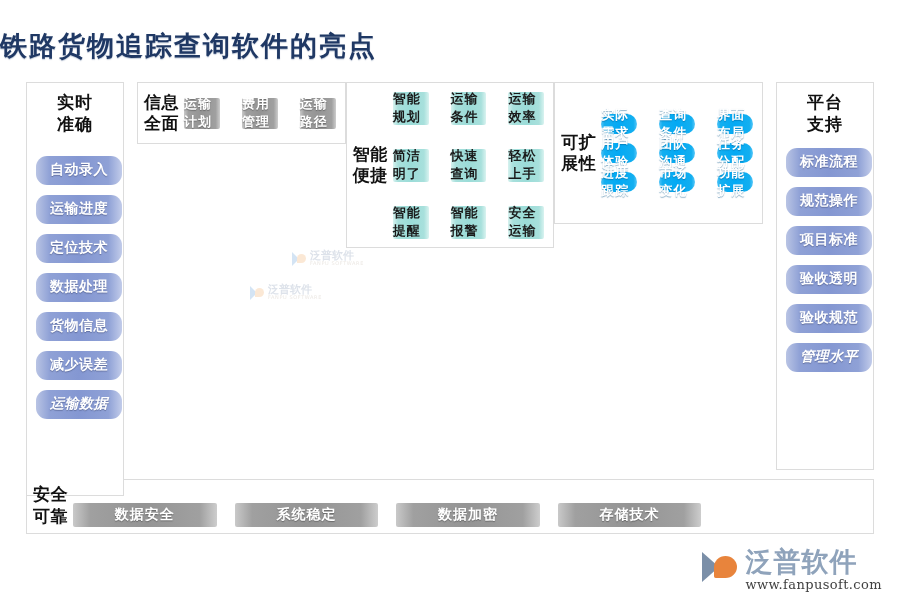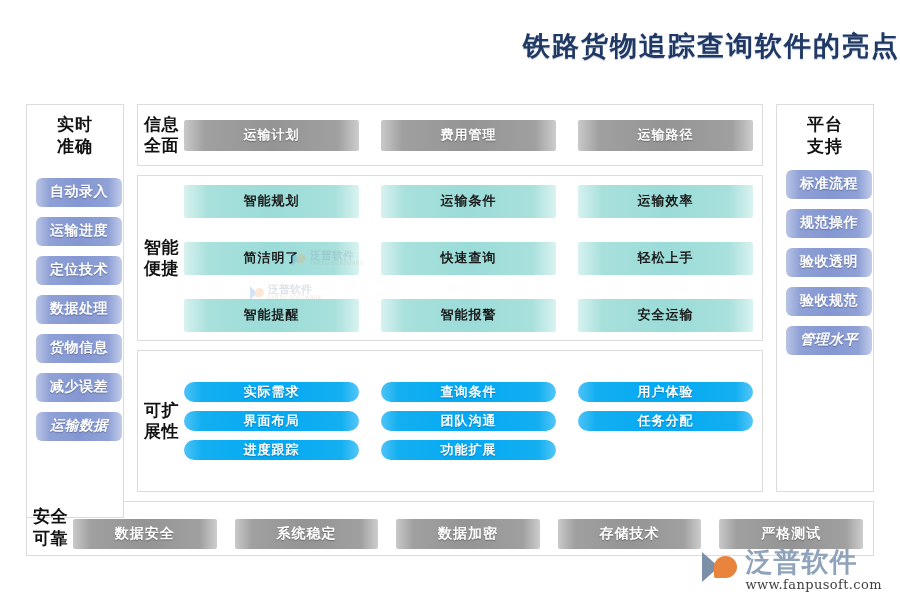--- a/index.html
+++ b/index.html
@@ -8,35 +8,35 @@
     width: 900px;
     height: 600px;
     background: #ffffff;
     font-family: "DejaVu Serif", "Liberation Serif", serif;
     overflow: hidden;
     position: relative;
   }
 
   
   .page-title {
-    text-align: right;
+    text-align: left;
     font-size: 27px;
     font-weight: bold;
     color: #1f3864;
     letter-spacing: 2px;
     padding-top: 28px;
     font-family: "DejaVu Serif", "Liberation Serif", serif;
     text-shadow: 0 1px 1px rgba(120,140,170,0.45);
   }
 
   
   .board {
     position: absolute;
     left: 26px;
-    top: 104px;
+    top: 82px;
     width: 848px;
     height: 452px;
   }
 
   .top-area {
     display: flex;
     align-items: flex-start;
     height: 388px;
   }
 
@@ -62,42 +62,42 @@
     letter-spacing: 1px;
     font-family: "DejaVu Serif", "Liberation Serif", serif;
   }
   .side-col.left  .side-head { margin-bottom: 20px; }
   .side-col.right .side-head { margin-bottom: 12px; }
 
   .side-chip {
     width: 86px;
     height: 29px;
     margin-bottom: 10px;
-    border-radius: 6px;
+    border-radius: 11px;
     color: #ffffff;
     font-size: 14px;
     font-weight: bold;
     letter-spacing: 0.5px;
     display: flex;
     align-items: center;
     justify-content: center;
     background: linear-gradient(to right,
         #b9c4e4 0%, #8fa1d6 16%, #8497d2 50%, #8fa1d6 84%, #c2ccea 100%);
     text-shadow: 0 1px 1px rgba(60,70,110,0.5);
     font-family: "DejaVu Serif", "Liberation Serif", serif;
     margin-left: 8px;
   }
   .side-chip:last-child { margin-bottom: 0; font-style: italic; }
 
   
   .mid-col {
     flex: 1;
     margin: 0 13px;
     display: flex;
-    flex-direction: column;
+    flex-direction: row;
     height: 388px;
   }
 
   .panel {
     border: 1px solid #dcdcdc;
     background: #fff;
     display: flex;
     align-items: center;
     padding: 7px 9px 7px 6px;
   }
@@ -177,21 +177,21 @@
     display: flex;
     align-items: flex-end;
     padding: 6px 10px 6px 6px;
   }
   .bottom-grid {
     flex: 1;
     display: grid;
     grid-template-columns: repeat(5, 1fr);
     column-gap: 18px;
   }
-  .bottom-grid .chip-gray { height: 30px; font-size: 14px; }
+  .bottom-grid .chip-gray { height: 24px; font-size: 14px; }
 
   
   .watermark {
     position: absolute;
     display: flex;
     align-items: center;
     opacity: 0.26;
     pointer-events: none;
   }
   .wm-1 { left: 292px; top: 250px; }
@@ -355,49 +355,53 @@
           <div>展性</div>
         </div>
         <div class="grid">
           <div class="cell">
               <div class="chip chip-blue">实际需求</div>
             </div>
           <div class="cell">
               <div class="chip chip-blue">查询条件</div>
             </div>
           <div class="cell">
+              <div class="chip chip-blue">界面布局</div>
+            </div>
+          <div class="cell">
               <div class="chip chip-blue">用户体验</div>
             </div>
           <div class="cell">
-              <div class="chip chip-blue">界面布局</div>
-            </div>
-          <div class="cell">
               <div class="chip chip-blue">团队沟通</div>
             </div>
           <div class="cell">
               <div class="chip chip-blue">任务分配</div>
             </div>
           <div class="cell">
               <div class="chip chip-blue">进度跟踪</div>
+            </div>
+          <div class="cell">
+              <div class="chip chip-blue">市场变化</div>
             </div>
           <div class="cell">
               <div class="chip chip-blue">功能扩展</div>
             </div>
         </div>
       </div>
 
     </div>
 
     <div class="side-col right">
       <div class="side-head">
         <div>平台</div>
         <div>支持</div>
       </div>
       <div class="side-chip">标准流程</div>
       <div class="side-chip">规范操作</div>
+      <div class="side-chip">项目标准</div>
       <div class="side-chip">验收透明</div>
       <div class="side-chip">验收规范</div>
       <div class="side-chip">管理水平</div>
     </div>
 
   </div>
 
   <div class="bottom-panel">
     <div class="panel-label">
       <div>安全</div>
@@ -409,23 +413,20 @@
         </div>
       <div class="cell">
           <div class="chip chip-gray">系统稳定</div>
         </div>
       <div class="cell">
           <div class="chip chip-gray">数据加密</div>
         </div>
       <div class="cell">
           <div class="chip chip-gray">存储技术</div>
         </div>
-      <div class="cell">
-          <div class="chip chip-gray">严格测试</div>
-        </div>
     </div>
   </div>
 
 </div>
 
 <div class="watermark wm-1">
   <div class="wm-mark"></div>
   <div class="wm-text">
     <div class="wm-cn">泛普软件</div>
     <div class="wm-en">FANPU SOFTWARE</div>

